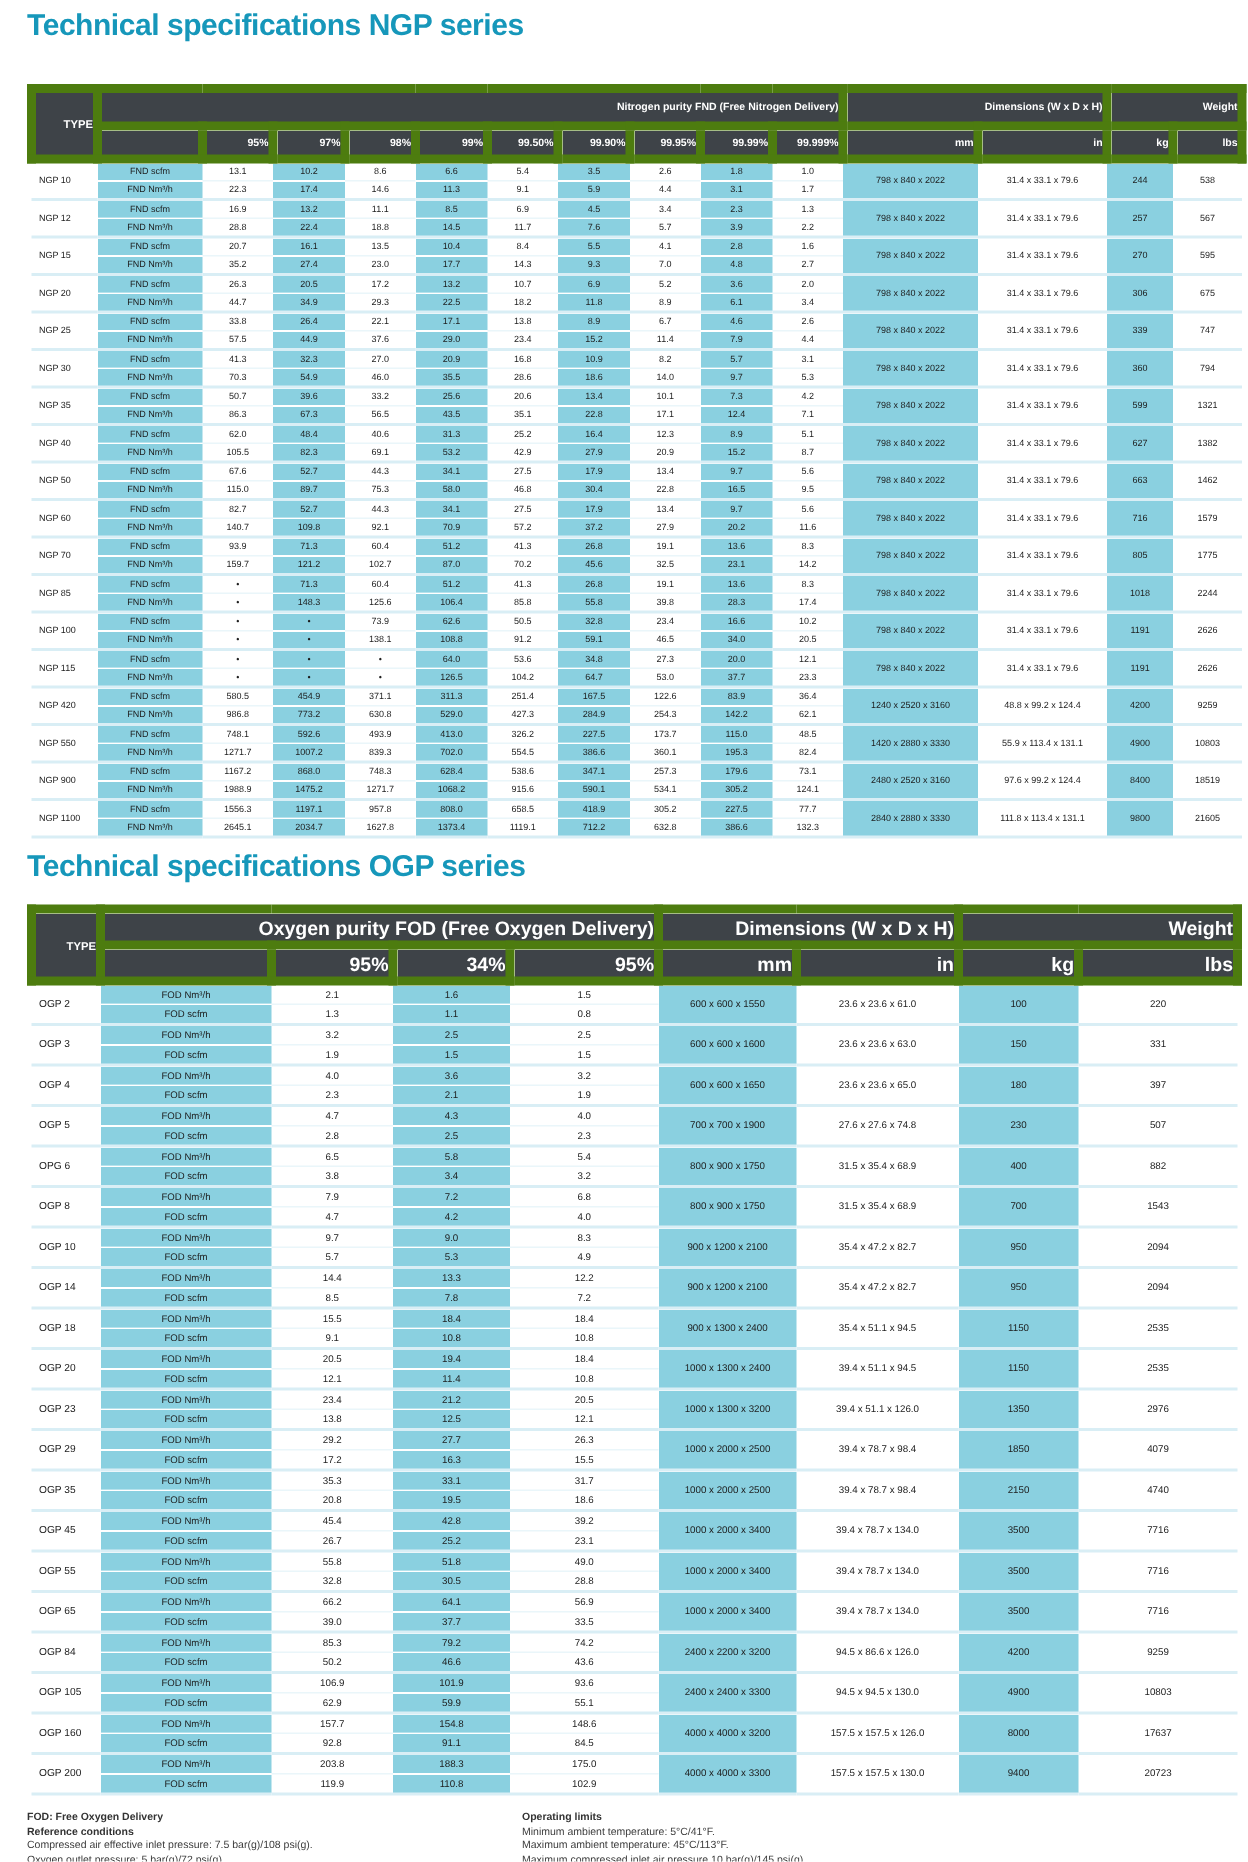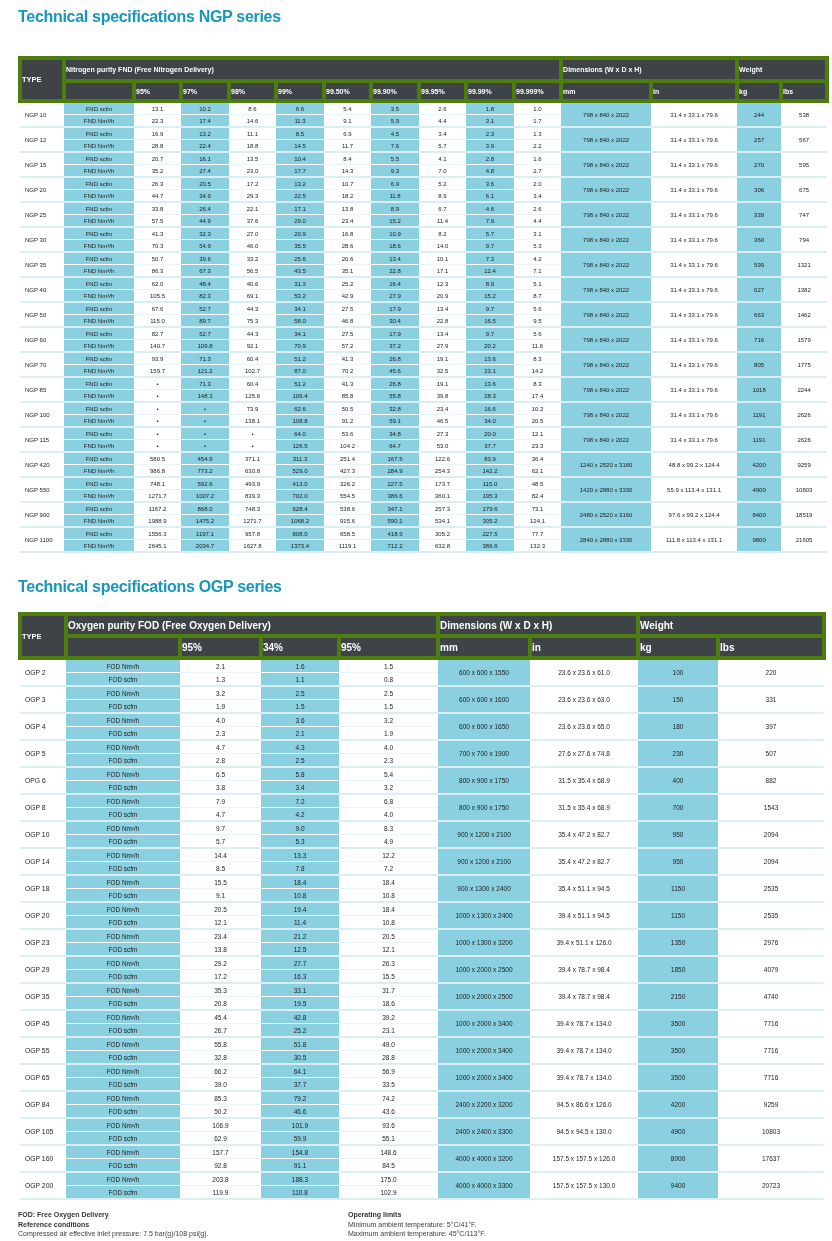--- a/index.html
+++ b/index.html
@@ -1,28 +1,28 @@
 <!DOCTYPE html>
 <html style="--accent: #1697ba; --hdr: #3e4348; --cell: #8ad0e0;"><head>
 <meta charset="utf-8">
 <style>
   html,body { margin:0; padding:0; background:#ffffff; }
   body { width:832px; font-family:"Liberation Sans", sans-serif; }
   .page { width:832px; height:1241px; box-sizing:border-box; padding:4px 10px 0 18px; position:relative; }
 
-  .title { color:var(--accent,#1697ba); font-size:16px; font-weight:bold; margin:0; line-height:26px; letter-spacing:-0.3px; }
-  #ogp-title { margin-top:21px; }
+  .title { color:var(--accent,#1697ba); font-size:20px; font-weight:bold; margin:0; line-height:26px; letter-spacing:-0.3px; }
+  #ogp-title { margin-top:6px; }
 
   table.spec { border-collapse:collapse; table-layout:fixed; width:804px; }
   #ngp-table { margin-top:26px; }
   #ogp-table { margin-top:12px; }
 
-  th.hdr { background:var(--hdr,#3e4348); color:#fff; font-weight:bold; border:4px solid #4d7c0f; padding:0; text-align:left; overflow:hidden; white-space:nowrap; }
+  th.hdr { background:var(--hdr,#3e4348); color:#fff; font-weight:bold; border:6px solid #4d7c0f; padding:0; text-align:right; overflow:hidden; white-space:nowrap; }
   #ngp-table th.hdr { font-size:7px; }
-  #ogp-table th.hdr { font-size:10px; }
+  #ogp-table th.hdr { font-size:13px; }
   #ngp-table thead tr:nth-child(1) th { height:19px; }
   #ngp-table thead tr:nth-child(2) th { height:16px; }
   #ogp-table thead tr:nth-child(1) th { height:18px; }
   #ogp-table thead tr:nth-child(2) th { height:18px; }
   th.type-hdr { font-size:7.5px !important; }
 
   td { padding:0; text-align:center; color:#1c1c1c; overflow:hidden; white-space:nowrap; }
   #ngp-table td { font-size:6px; height:11px; }
   #ogp-table td { font-size:6.5px; height:12px; }
   td.b { background:var(--cell,#8ad0e0); }

